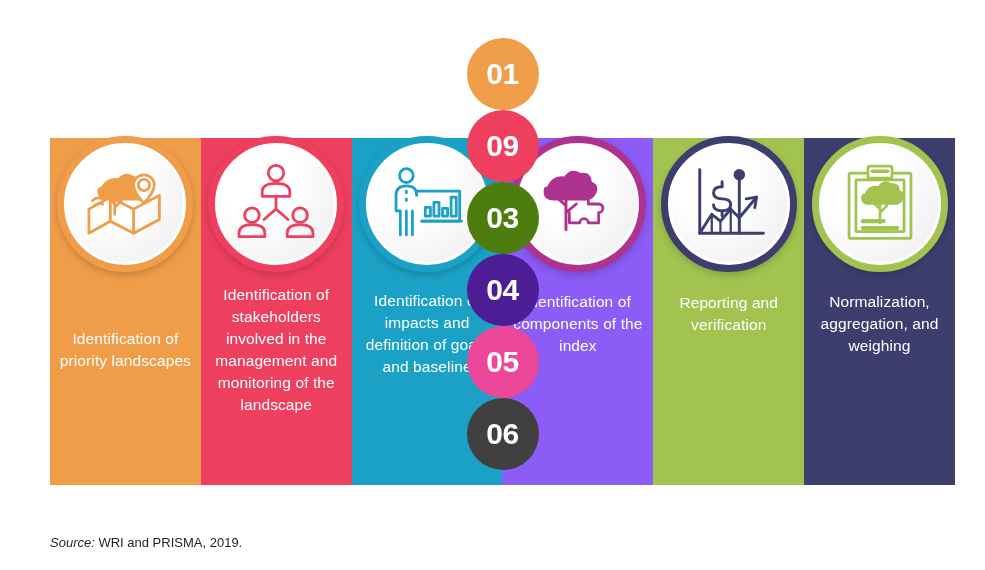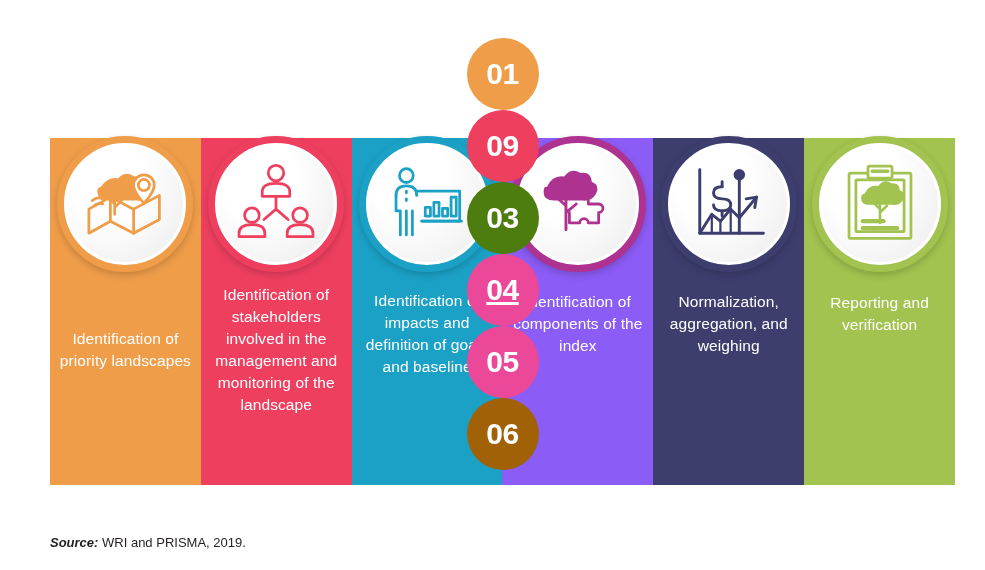--- a/index.html
+++ b/index.html
@@ -124,45 +124,45 @@
 
   
   .source {
     position: absolute;
     left: 50px;
     top: 535px;
     font-size: 13px;
     color: #231f20;
     white-space: nowrap;
   }
-  .source .src-word { font-style: italic; font-weight: bold; }
+  .source .src-word { font-style: italic; font-weight: normal; }
 </style>
 </head>
 <body>
 
 <div id="infographic">
 
   <div class="panels">
     <div class="panel p1" style="background: rgb(239, 157, 73);">
       <div class="panel-label">Identification of priority landscapes</div>
     </div>
     <div class="panel p2" style="background: rgb(238, 63, 95);">
       <div class="panel-label">Identification of stakeholders involved in the management and monitoring of the landscape</div>
     </div>
     <div class="panel p3" style="background: rgb(27, 161, 198); align-items: center;">
       <div class="panel-label">Identification of impacts and definition of goals and baseline</div>
     </div>
     <div class="panel p4" style="background: #8b5cf6;">
       <div class="panel-label">Identification of components of the index</div>
     </div>
+    <div class="panel p6" style="background: rgb(162, 195, 79);">
+      <div class="panel-label">Reporting and verification</div>
+    </div>
     <div class="panel p5" style="background: rgb(61, 62, 110);">
       <div class="panel-label">Normalization, aggregation, and weighing</div>
-    </div>
-    <div class="panel p6" style="background: rgb(162, 195, 79);">
-      <div class="panel-label">Reporting and verification</div>
     </div>
   </div>
 
   <div class="icons">
     <div class="icon-slot">
       <div class="icon-circle ic1" style="color: rgb(239, 157, 73);">
         <svg class="icon-art" viewBox="0 0 100 100" fill="none" stroke="currentColor" stroke-width="3.2" stroke-linecap="round" stroke-linejoin="round">
           <path d="M8 84 L33 70 L60 84 L90 68 L90 40 L60 56 L33 42 L8 56 Z"></path>
           <path d="M33 42 L33 70 M60 56 L60 84"></path>
           <path d="M38 62 L38 44 M38 50 L30 42 M38 54 L46 46"></path>
@@ -246,27 +246,27 @@
     <div class="badge-slot">
       <div class="badge b1" style="background: rgb(239, 157, 73);">01</div>
     </div>
     <div class="badge-slot">
       <div class="badge b2" style="background: rgb(238, 63, 95);">09</div>
     </div>
     <div class="badge-slot">
       <div class="badge b3" style="background: #4d7c0f;">03</div>
     </div>
     <div class="badge-slot">
-      <div class="badge b4" style="background: #ec4899; text-decoration: underline;">04</div>
+      <div class="badge b4" style="background: #4c1d95;">04</div>
     </div>
     <div class="badge-slot">
       <div class="badge b5" style="background: #ec4899;">05</div>
     </div>
     <div class="badge-slot">
-      <div class="badge b6" style="background: #a16207;">06</div>
+      <div class="badge b6" style="background: #404040;">06</div>
     </div>
   </div>
 
   <div class="source">
     <span class="src-word">Source:</span>
     <span>WRI and PRISMA, 2019.</span>
   </div>
 
 </div>
 

